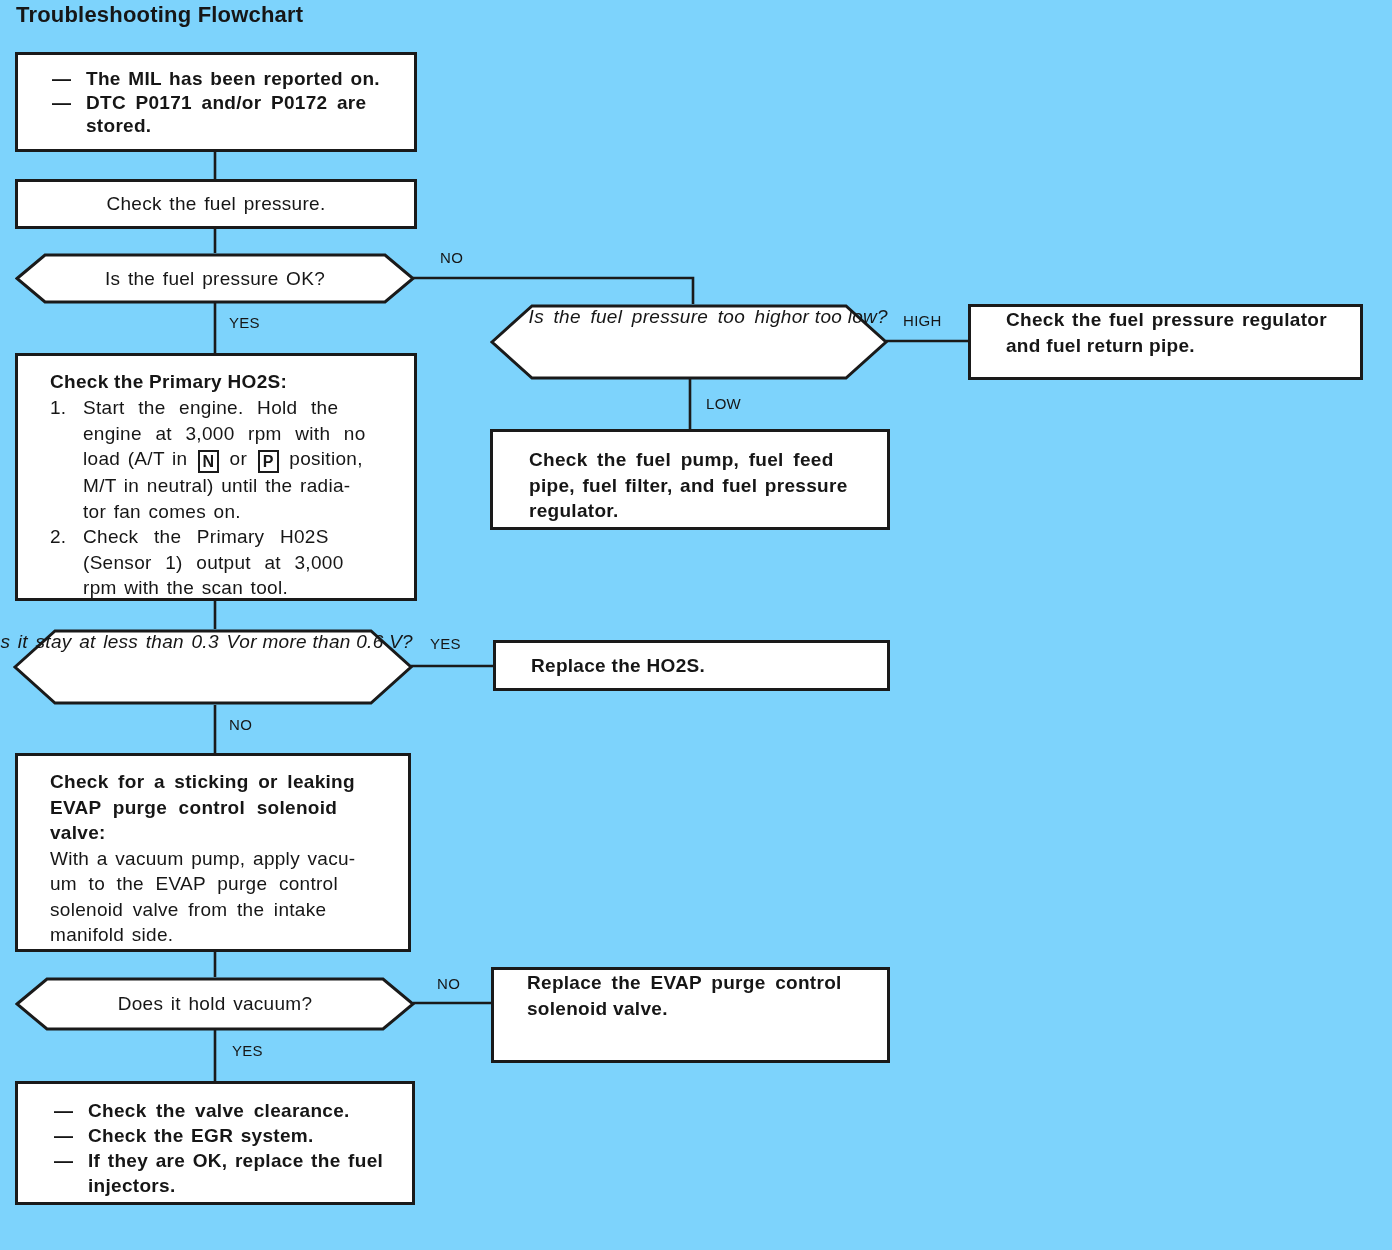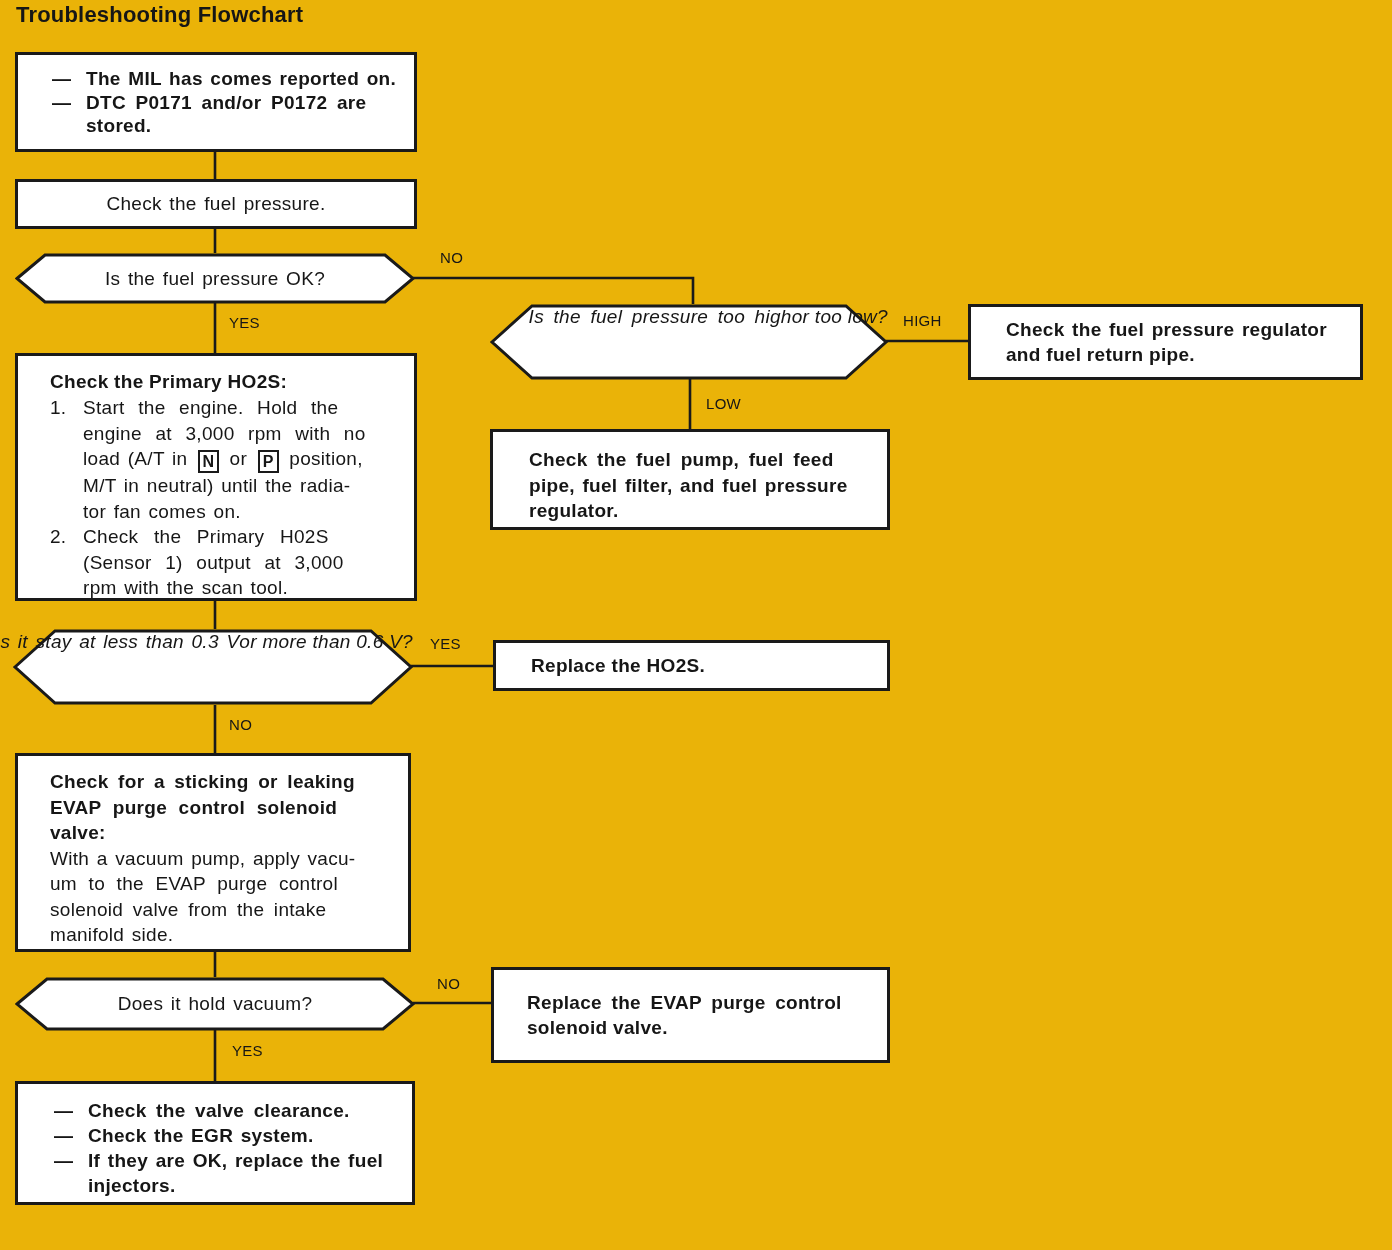--- a/index.html
+++ b/index.html
@@ -1,17 +1,17 @@
 <!DOCTYPE html>
 <html><head>
 <meta charset="utf-8">
 <style>
   html,body{margin:0;padding:0;background:#ffffff;}
   .canvas{
-    position:relative;width:1392px;height:1250px;background:#eab308;
+    position:relative;width:1392px;height:1250px;background:#7dd3fc;
     font-family:"Liberation Sans","DejaVu Sans",sans-serif;color:#161616;
     font-size:19px;letter-spacing:0.3px;
   }
   .title{position:absolute;left:16px;top:2px;font-size:22px;font-weight:700;letter-spacing:0.2px;}
   .wires{position:absolute;left:0;top:0;width:1392px;height:1250px;}
   .wires polyline{fill:none;stroke:#1a1a1a;stroke-width:2.6;}
   .box{position:absolute;box-sizing:border-box;background:#fff;border:3px solid #1a1a1a;}
   .bold{font-weight:700;}
   .hex{position:absolute;}
   .hex svg{position:absolute;left:0;top:0;width:100%;height:100%;}
@@ -19,21 +19,21 @@
   .htext{position:absolute;left:0;top:0;right:0;bottom:0;display:flex;align-items:center;}
   .hcenter{justify-content:center;}
   .hcol{flex-direction:row;justify-content:flex-end;align-items:flex-start;font-style:italic;}
   .ln{line-height:25.5px;white-space:nowrap;}
   .drow{display:flex;line-height:23.5px;white-space:nowrap;}
   .erow{display:flex;line-height:25px;white-space:nowrap;}
   .dcell{width:34px;flex:none;}
   .step{display:flex;}
   .num{width:33px;flex:none;line-height:25.5px;}
   .stext{flex:1;}
-  .vcenter{display:flex;flex-direction:column;justify-content:center;}
+  .vcenter{display:flex;flex-direction:column;}
   .acenter{display:flex;align-items:center;}
   .lbl{position:absolute;font-size:15px;}
   .key{display:inline-block;min-width:13px;text-align:center;border:2px solid #1a1a1a;
        padding:0 2px;font-weight:700;font-size:16px;line-height:19px;margin:0 3px;vertical-align:-2px;}
   .ws2{word-spacing:2px}.ws4{word-spacing:4px}.ws6{word-spacing:6px}.ws8{word-spacing:8px}.ws10{word-spacing:10px}
 </style>
 </head>
 <body>
 
 <div class="canvas">
@@ -51,21 +51,21 @@
     <polyline points="411,666 493,666"></polyline>
     <polyline points="215,705 215,753"></polyline>
     <polyline points="215,952 215,977"></polyline>
     <polyline points="413,1003 491,1003"></polyline>
     <polyline points="215,1030 215,1081"></polyline>
   </svg>
 
   <div class="box bold" style="left:15px;top:52px;width:402px;height:100px;padding:12px 6px 0 34px;">
     <div class="drow">
       <span class="dcell">—</span>
-      <span class="ws2">The MIL has comes reported on.</span>
+      <span class="ws2">The MIL has been reported on.</span>
     </div>
     <div class="drow">
       <span class="dcell">—</span>
       <span class="ws4">DTC P0171 and/or P0172 are</span>
     </div>
     <div class="drow">
       <span class="dcell"></span>
       <span>stored.</span>
     </div>
   </div>

